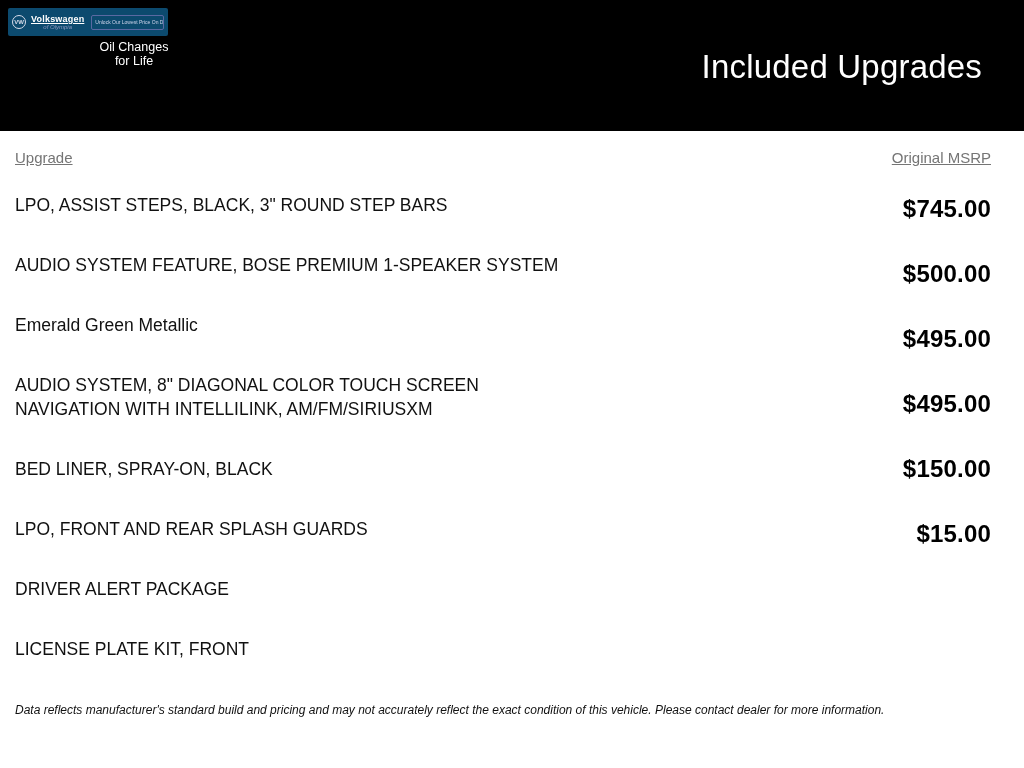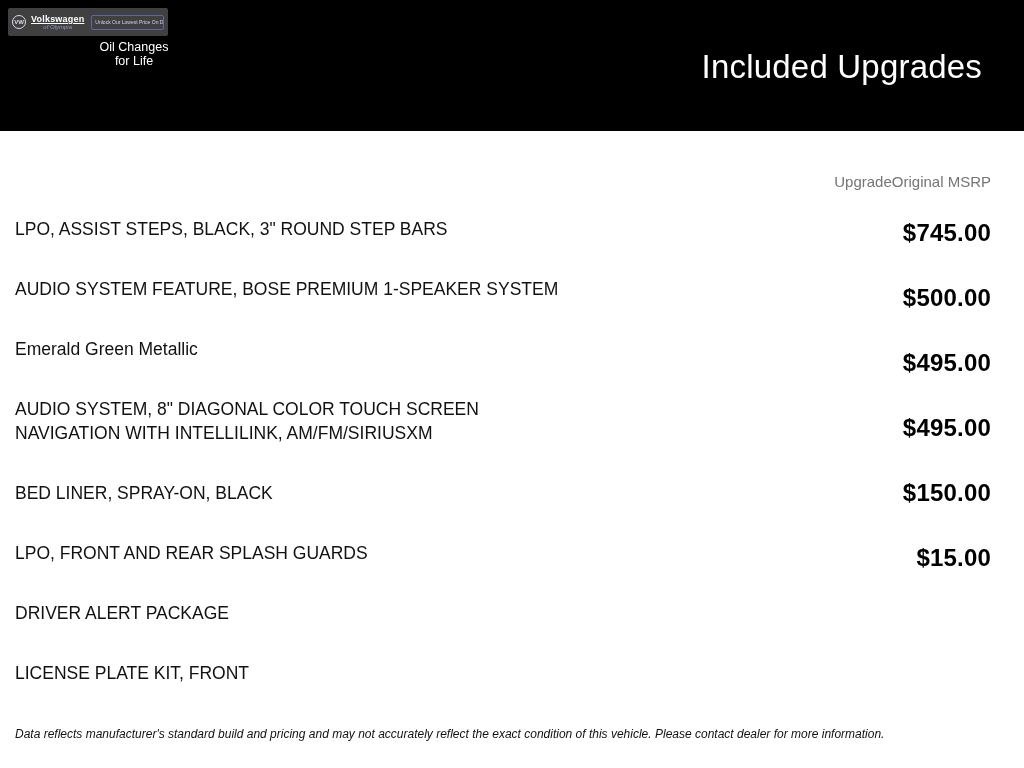--- a/index.html
+++ b/index.html
@@ -15,21 +15,21 @@
   }
   .logo-block {
     position: absolute;
     top: 8px;
     left: 8px;
     width: 170px;
   }
   .vw-banner {
     width: 160px;
     height: 28px;
-    background: #404040;
+    background: #0c4a6e;
     border-radius: 2px;
     display: flex;
     align-items: center;
     padding: 0 4px;
     overflow: hidden;
   }
   .vw-logo {
     flex: 0 0 auto;
     width: 14px;
     height: 14px;
@@ -80,25 +80,26 @@
     color: #fff;
     font-size: 33px;
     font-weight: 400;
     letter-spacing: .2px;
   }
 
   
   .content { padding: 0 33px 0 15px; }
   .col-headers {
     display: flex;
-    justify-content: flex-end;
-    margin-top: 42px;
+    justify-content: space-between;
+    margin-top: 18px;
     color: #757575;
     font-size: 15px;
     line-height: 18px;
+    text-decoration: underline;
   }
   .table-body {
     display: flex;
     align-items: flex-start;
     margin-top: 9px;
     height: 520px;
   }
   .items-col {
     width: 552px;
     padding-top: 18px;

